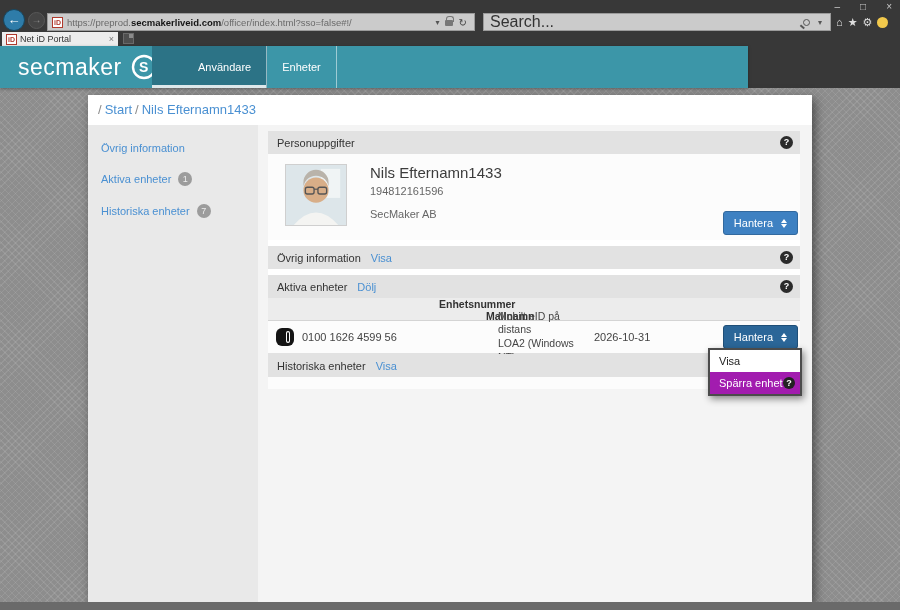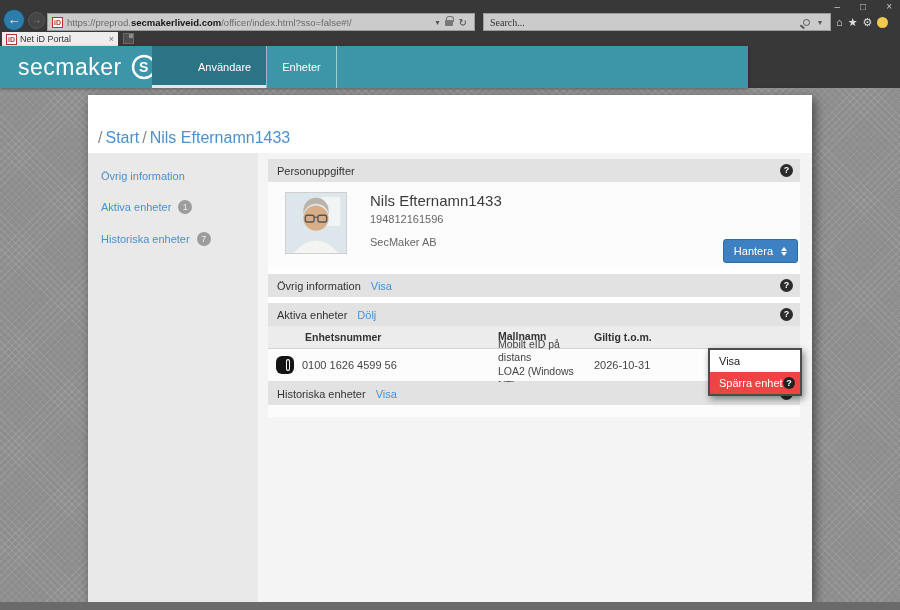--- a/index.html
+++ b/index.html
@@ -22,21 +22,21 @@
   .favicon { width:11px; height:11px; background:#fff; border:1px solid #b03a2e; color:#b03a2e;
              font-size:7px; font-weight:bold; line-height:9px; text-align:center; flex:0 0 auto; }
   .urltext { flex:1; font-size:9.5px; color:#6a6a6a; margin-left:4px; white-space:nowrap; overflow:hidden; }
   .urltext b { color:#151515; }
   .addr-ico { color:#555; font-size:8px; margin:0 2px; flex:0 0 auto; }
   .lock { width:8px; height:6px; background:#777; border-radius:1px; position:relative; margin:2px 3px 0; flex:0 0 auto; }
   .lock:before { content:""; position:absolute; top:-4px; left:1px; width:6px; height:5px;
                  border:1.5px solid #777; border-bottom:none; border-radius:3px 3px 0 0; }
   .refresh { font-size:10px; color:#444; margin:0 3px; flex:0 0 auto; }
   .searchbar { position:absolute; left:483px; top:0; width:348px; padding:0 6px; }
-  .searchtext { flex:1; font-size:10px; color:#333;font-family:Liberation Serif, serif; }
+  .searchtext { flex:1; font-size:16px; color:#333; }
   .mag { width:7px; height:7px; border:1.5px solid #555; border-radius:50%; position:relative; margin-right:6px; flex:0 0 auto; }
   .mag:after { content:""; position:absolute; left:-4px; top:6px; width:5px; height:1.5px; background:#555; transform:rotate(40deg); }
   .toolicons { position:absolute; left:836px; top:0; display:flex; gap:5px; align-items:center; height:18px; }
   .toolicons .g { color:#ddd; font-size:11px; line-height:18px; }
   .smiley { width:11px; height:11px; border-radius:50%; background:#f2c94c; }
 
   .tabrow { position:absolute; top:32px; left:0; right:0; height:14px; }
   .tab { position:absolute; left:2px; top:0; width:116px; height:14px; background:#ededed;
          display:flex; align-items:center; padding:0 4px; }
   .tab .title { flex:1; font-size:9px; color:#333; margin-left:3px; white-space:nowrap; overflow:hidden; }
@@ -60,21 +60,21 @@
 
   
   .page { position:absolute; top:88px; left:0; width:900px; height:522px; background-color:#8d8d8d;
           background-image:
             repeating-linear-gradient(45deg, rgba(255,255,255,.09) 0 1px, transparent 1px 5px),
             repeating-linear-gradient(135deg, rgba(255,255,255,.09) 0 1px, transparent 1px 5px); }
   .bottomstrip { position:absolute; bottom:0; left:0; width:100%; height:8px; background:#6a6a6a; }
 
   .card { position:absolute; left:88px; top:7px; width:724px; height:507px; background:#fff;
           box-shadow:3px 4px 10px rgba(0,0,0,.5); }
-  .breadcrumb { height:30px; line-height:30px; padding-left:10px; font-size:16px; color:#8a8a8a; background:#fff;margin-top:28px; }
+  .breadcrumb { height:30px; line-height:30px; padding-left:10px; font-size:13px; color:#8a8a8a; background:#fff; }
   .breadcrumb .bc-link { color:#4a90d2; margin:0 3px; }
   .breadcrumb .bc-cur { color:#4a90d2; margin-left:3px; }
 
   .cardbody { display:flex; height:477px; }
   .side { width:170px; background:#e9e9e9; padding:17px 0 0 13px; }
   .side-item { font-size:11px; color:#4a90d2; margin-bottom:18px; display:flex; align-items:center; gap:7px; }
   .badge { width:14px; height:14px; border-radius:50%; background:#9c9c9c; color:#ededed;
            font-size:9px; line-height:14px; text-align:center; }
 
   .main { flex:1; background:#f4f4f4; padding:6px 12px 0 10px; position:relative; }
@@ -96,32 +96,32 @@
          padding:0 10px; height:24px; border-radius:3px; border:1px solid #32699e; }
   .btn.dark { background:#2b6698; border-color:#1f4f78; }
   .btn-top { position:absolute; right:2px; bottom:5px; }
   .btn-row { position:absolute; right:2px; top:4px; }
   .updown { display:flex; flex-direction:column; gap:1px; }
   .updown i { display:block; width:0; height:0; border-left:3px solid transparent; border-right:3px solid transparent; }
   .updown .up { border-bottom:4px solid #fff; }
   .updown .dn { border-top:4px solid #fff; }
 
   .thead { height:23px; background:#ececec; border-bottom:1px solid #d4d4d4; display:flex; align-items:center;
-           font-size:10.5px; font-weight:bold; color:#333; }
+           font-size:10.5px; font-weight:bold; color:#333;flex-direction:column; }
   .trow  { height:33px; background:#fcfcfc; border-bottom:1px solid #e2e2e2; display:flex; align-items:center;
            font-size:11px; color:#444; position:relative; }
   .col-icon { width:34px; display:flex; justify-content:center; }
   .col1 { width:196px; } .thead .col1 { padding-left:3px; }
   .col2 { width:96px; font-size:10.5px; line-height:1.3; }
   .col3 { width:150px; }
 
   .menu { position:absolute; left:620px; top:253px; width:94px; background:#fff; border:2px solid #4b4b4b;
           box-shadow:2px 3px 7px rgba(0,0,0,.45); z-index:10; }
   .menu-item { height:22px; display:flex; align-items:center; padding:0 9px; font-size:11px; color:#222; position:relative; }
-  .menu-item.hl { background:#ef4444; color:#fff; }
+  .menu-item.hl { background:#a21caf; color:#fff; }
   .menu-item .help { right:5px; width:12px; height:12px; line-height:12px; margin-top:-6px; background:#222; }
 </style>
 </head>
 <body>
 
 <div class="screen">
 
   <div class="titlebar">
     <div class="wincontrols">
       <span>–</span>

